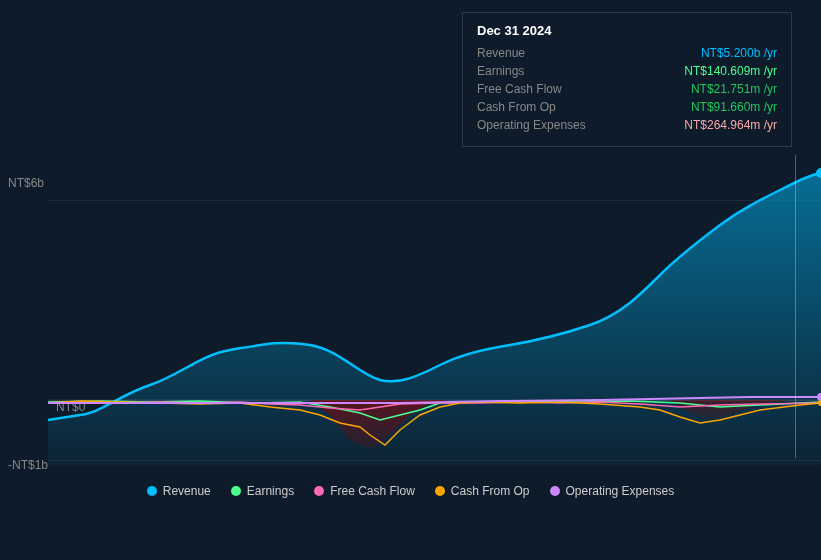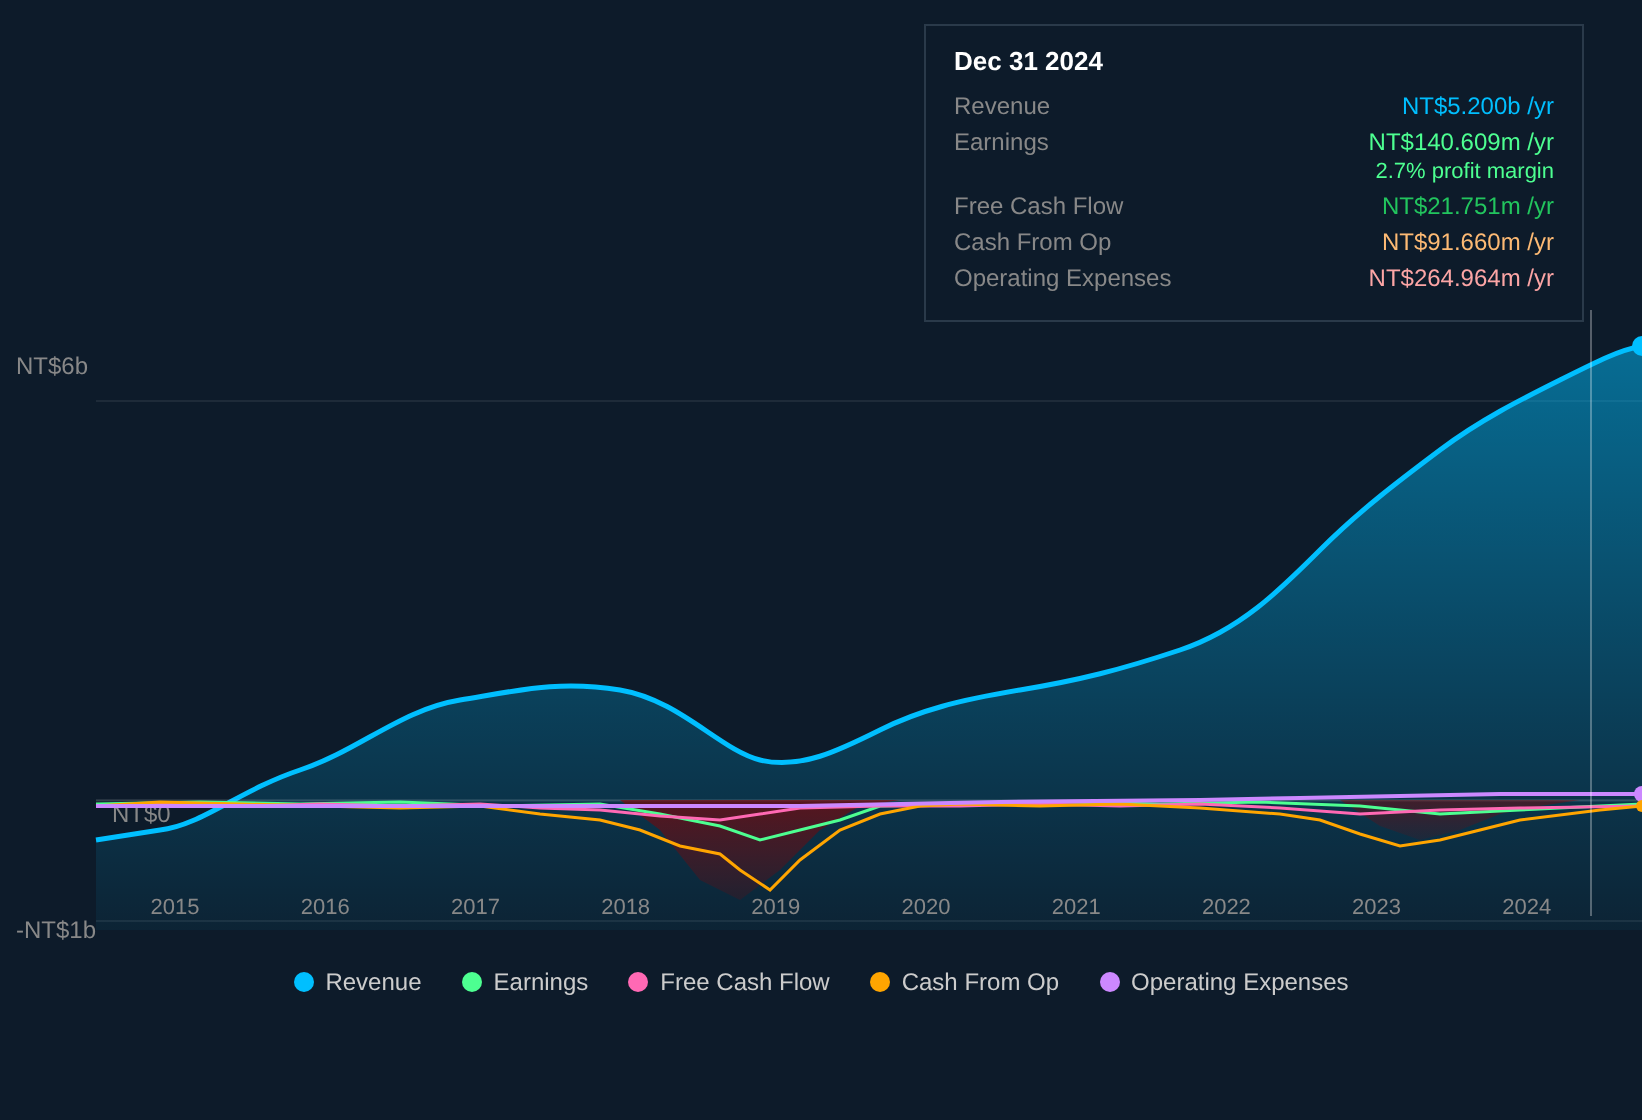--- a/index.html
+++ b/index.html
@@ -52,21 +52,21 @@
     }
 
     .tooltip-value {
       color: #fff;
       text-align: right;
     }
 
     .val-cyan { color: #00bfff; }
     .val-green { color: #4dff91; }
     .val-magenta { color: #22c55e; }
-    .val-orange { color: #fdba74; }
+    .val-orange { color: #22c55e; }
     .val-purple { color: #fca5a5; }
 
     .y-axis-label {
       position: absolute;
       color: #888;
       font-size: 12px;
     }
 
     .y-label-top {
       top: 176px;
@@ -161,24 +161,20 @@
   <div class="tooltip-box">
     <div class="tooltip-date">Dec 31 2024</div>
 
     <div class="tooltip-row">
       <span class="tooltip-label">Revenue</span>
       <span class="tooltip-value val-cyan">NT$5.200b /yr</span>
     </div>
     <div class="tooltip-row">
       <span class="tooltip-label">Earnings</span>
       <span class="tooltip-value val-green">NT$140.609m /yr</span>
-    </div>
-    <div class="tooltip-row" style="margin-left:12px; margin-top:-2px; margin-bottom:4px;">
-      <span class="tooltip-label" style="color:#555;"></span>
-      <span class="tooltip-value" style="color:#4dff91; font-size:11px;">2.7% profit margin</span>
     </div>
     <div class="tooltip-row">
       <span class="tooltip-label">Free Cash Flow</span>
       <span class="tooltip-value val-magenta">NT$21.751m /yr</span>
     </div>
     <div class="tooltip-row">
       <span class="tooltip-label">Cash From Op</span>
       <span class="tooltip-value val-orange">NT$91.660m /yr</span>
     </div>
     <div class="tooltip-row">
@@ -285,32 +281,20 @@
       L 650,244 L 700,243 L 750,242 L 800,242 L 821,242
     " fill="none" stroke="#cc88ff" stroke-width="2"></path>
 
     <circle cx="821" cy="18" r="5" fill="#00bfff"></circle>
     <circle cx="821" cy="242" r="4" fill="#cc88ff"></circle>
     <circle cx="821" cy="248" r="3" fill="#ffa500"></circle>
   </svg>
 
   <div class="cursor-line"></div>
 
-  <div class="x-axis">
-    <span class="x-label">2015</span>
-    <span class="x-label">2016</span>
-    <span class="x-label">2017</span>
-    <span class="x-label">2018</span>
-    <span class="x-label">2019</span>
-    <span class="x-label">2020</span>
-    <span class="x-label">2021</span>
-    <span class="x-label">2022</span>
-    <span class="x-label">2023</span>
-    <span class="x-label">2024</span>
-  </div>
 
   <div class="legend">
     <div class="legend-item">
       <div class="legend-dot" style="background:#00bfff;"></div>
       <span>Revenue</span>
     </div>
     <div class="legend-item">
       <div class="legend-dot" style="background:#4dff91;"></div>
       <span>Earnings</span>
     </div>

